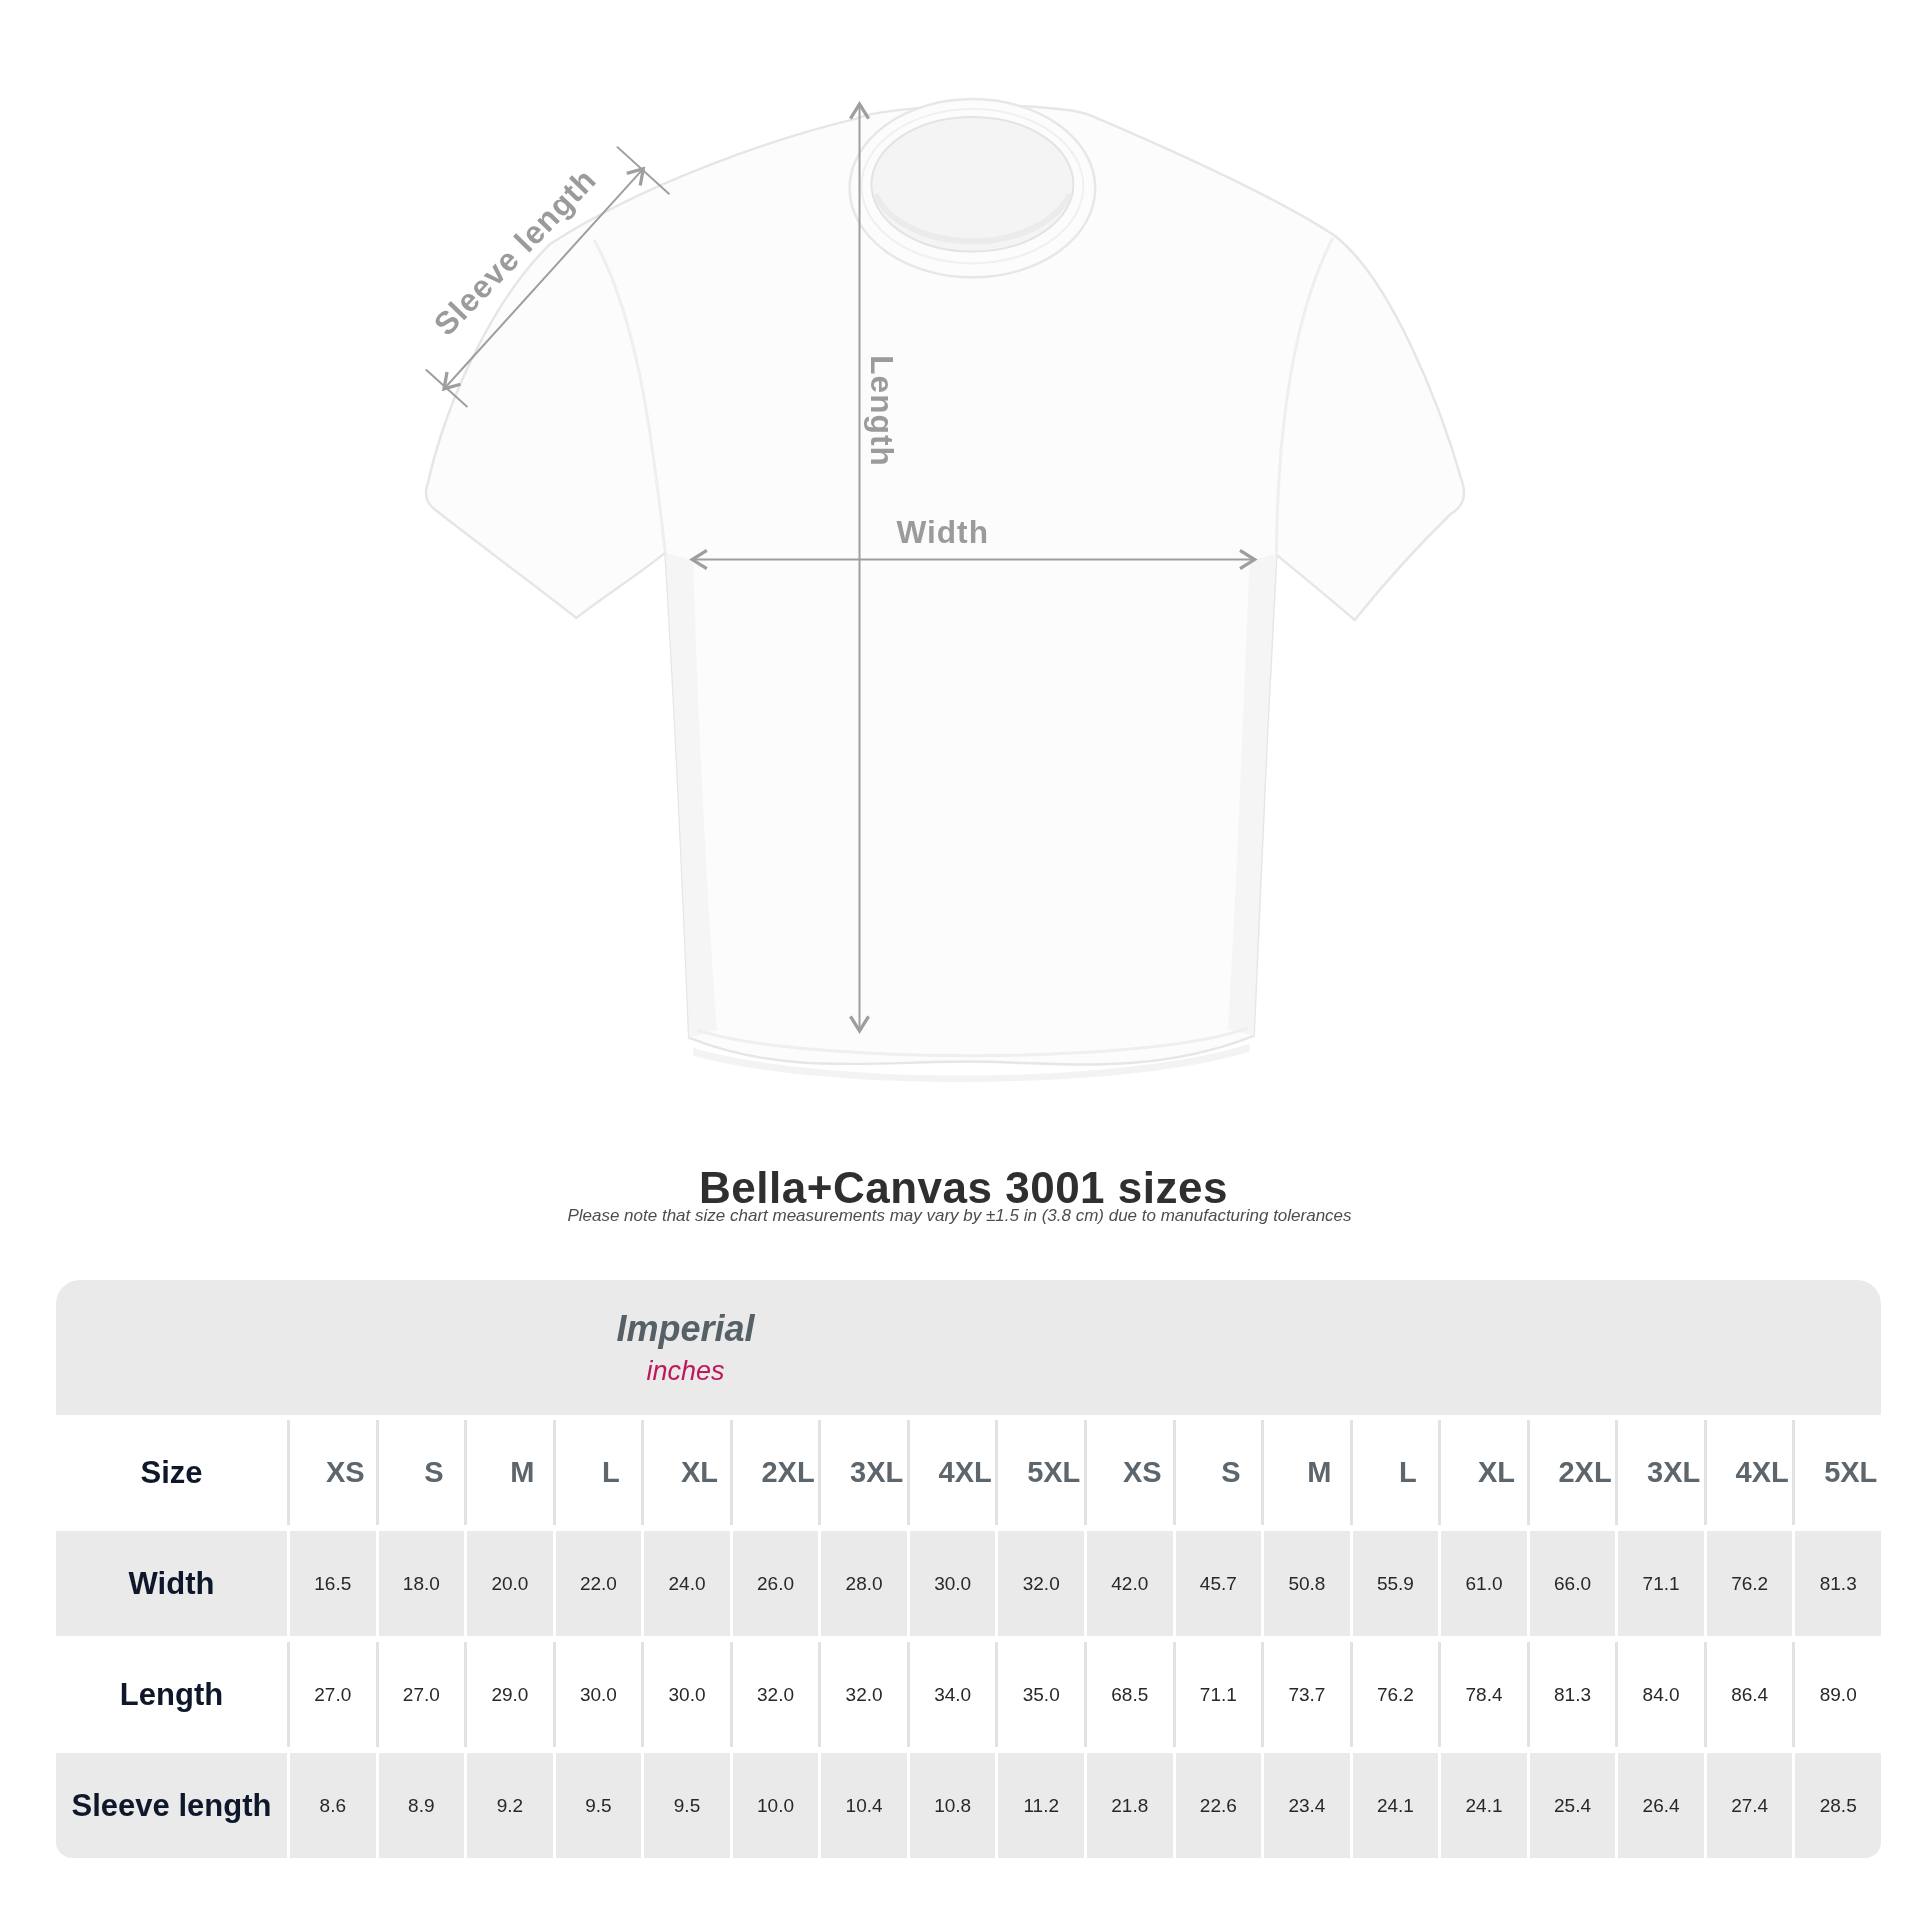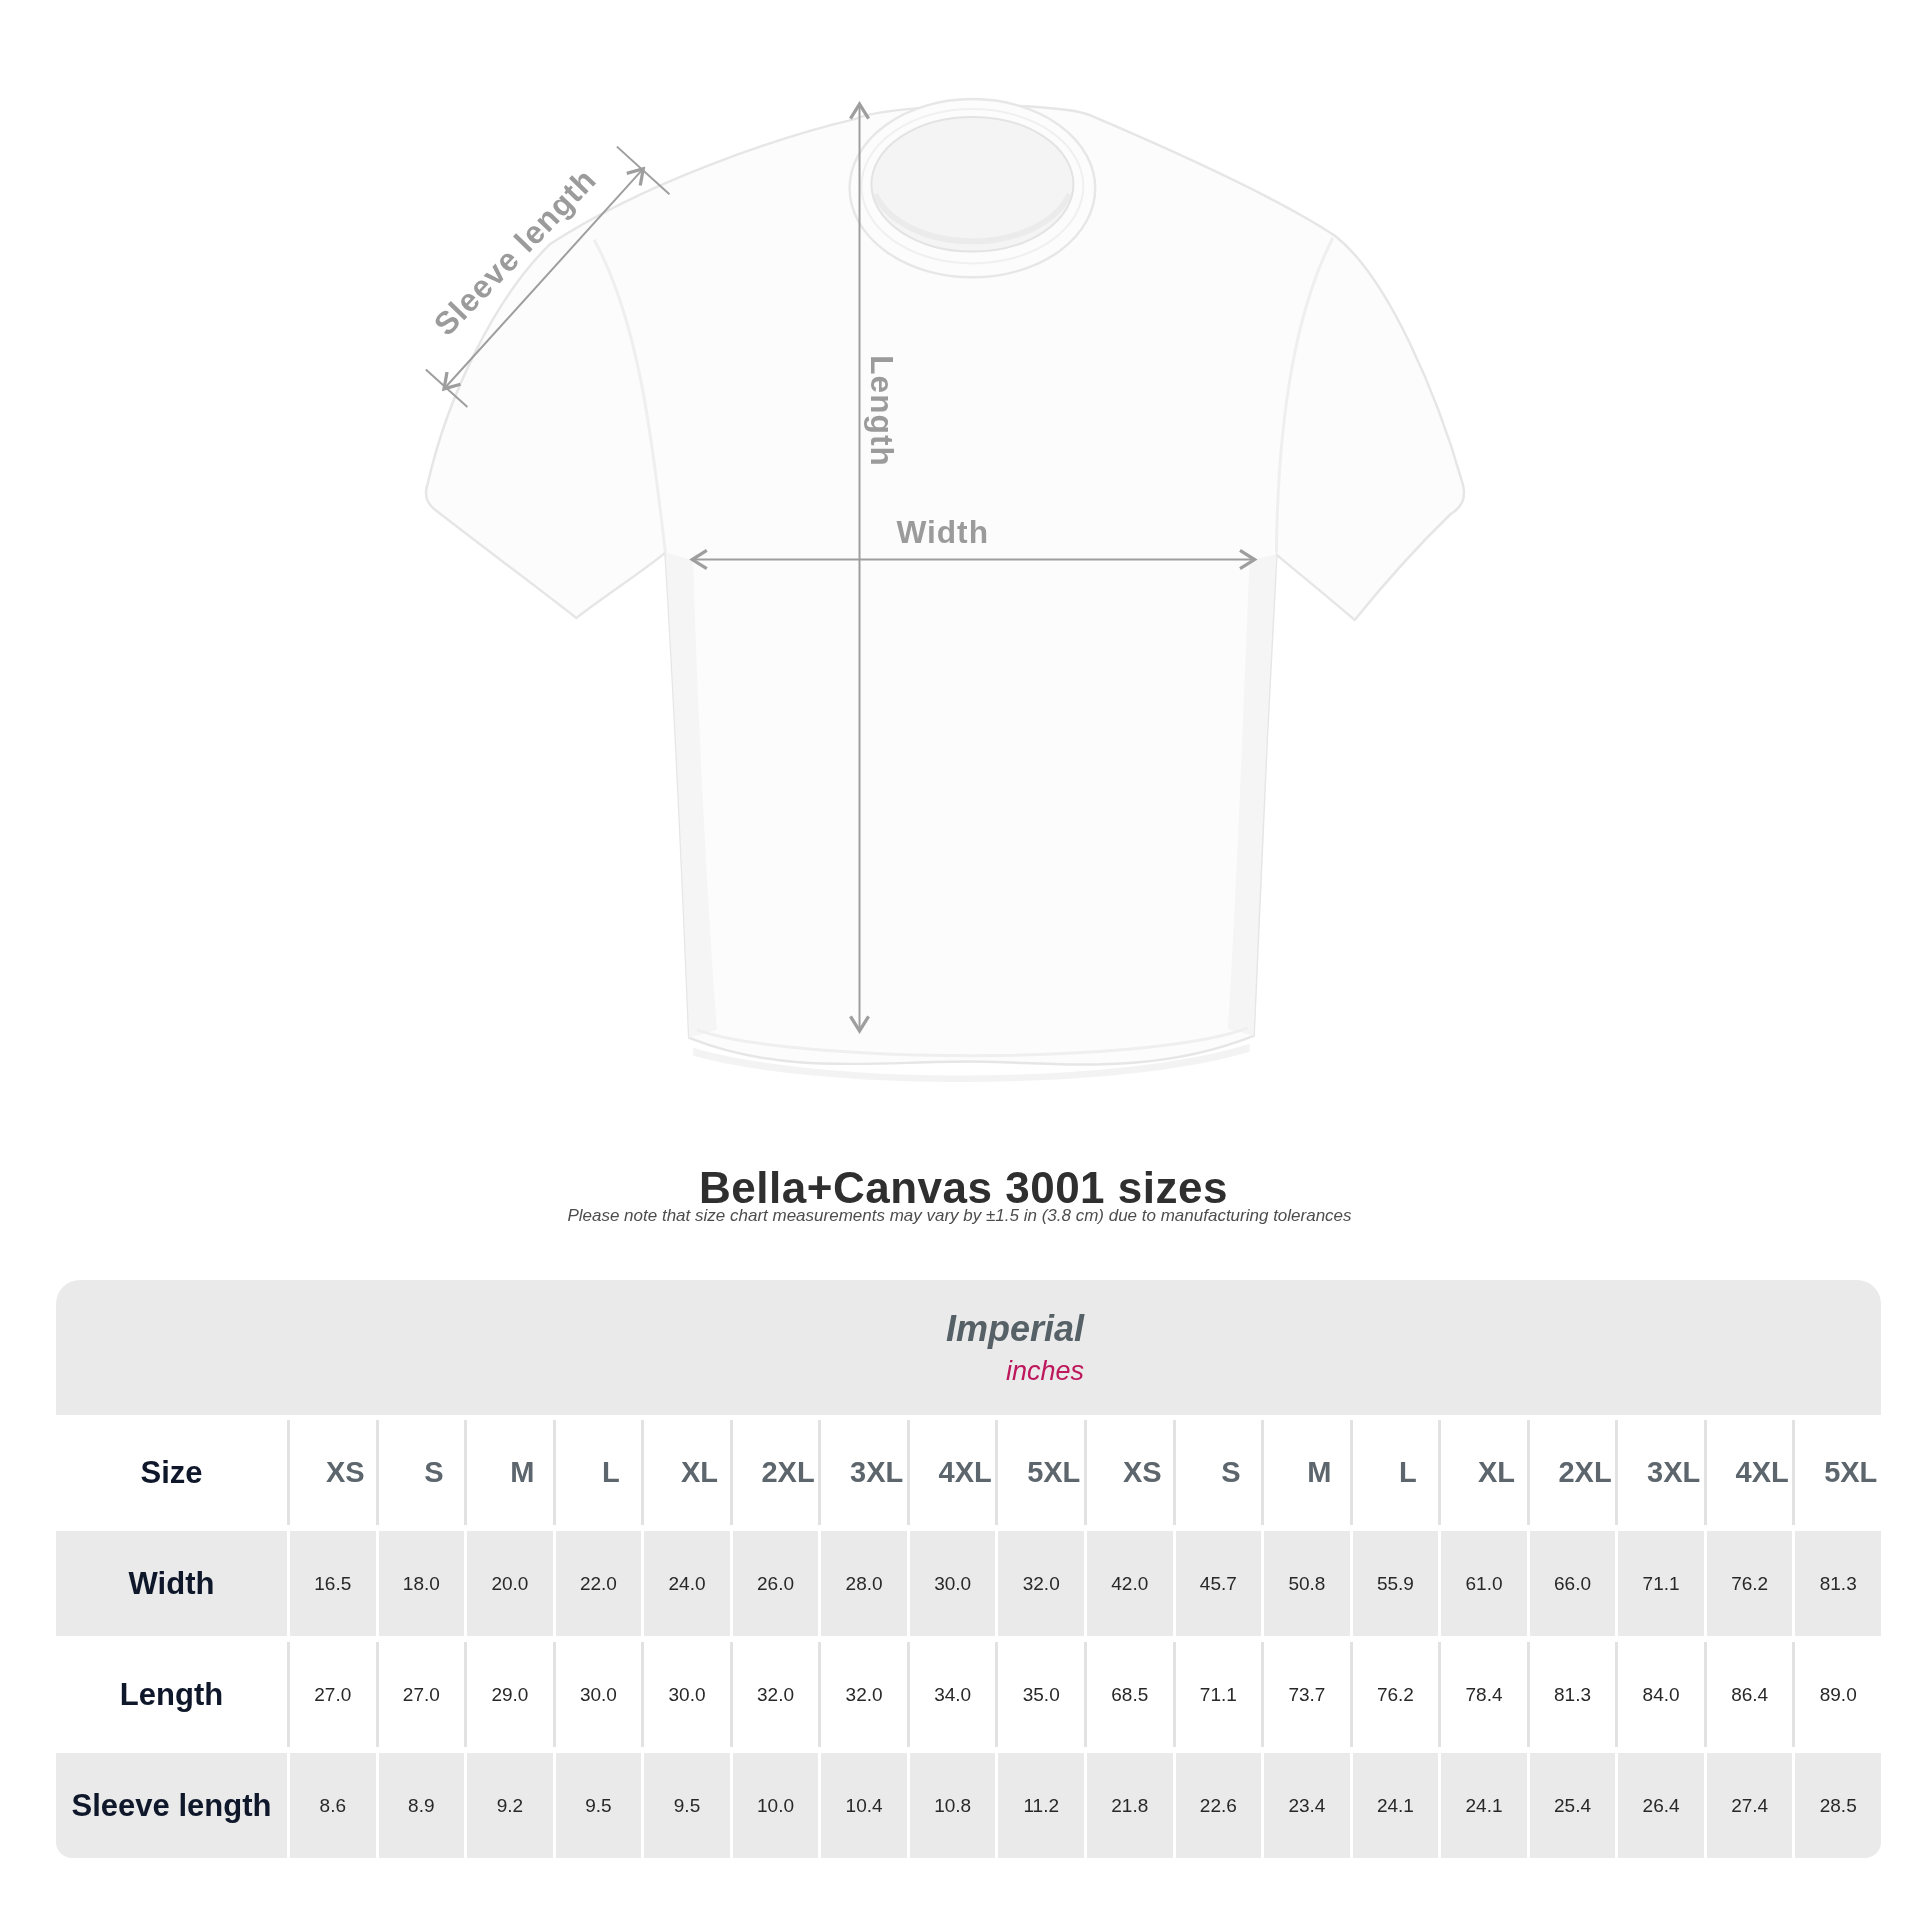--- a/index.html
+++ b/index.html
@@ -22,21 +22,21 @@
     position:absolute;left:0;right:8px;top:1206px;text-align:center;
     font-size:17px;font-style:italic;color:#4d4d4d;
   }
   
   .table{position:absolute;left:56px;top:1280px;width:1825px;}
   .band{
     display:grid;grid-template-columns:231px repeat(18,1fr);
     height:135px;background:#eaeaea;border-radius:24px 24px 0 0;
     margin-bottom:5px;
   }
-  .band-group{display:flex;flex-direction:column;align-items:flex-end;justify-content:center;gap:6px;}
+  .band-group{display:flex;flex-direction:column;align-items:center;justify-content:center;gap:6px;}
   .band-group.imp{grid-column:2/11;}
   .band-group.met{grid-column:11/20;}
   .band-title{font-size:36px;font-weight:bold;font-style:italic;color:#566067;}
   .band-sub{font-size:27px;font-style:italic;color:#be185d;}
   .row{
     display:grid;grid-template-columns:231px repeat(18,1fr);
     height:105px;margin-bottom:6px;
   }
   .row:last-child{margin-bottom:0;}
   .cell{display:flex;align-items:center;justify-content:center;background:#ffffff;}

